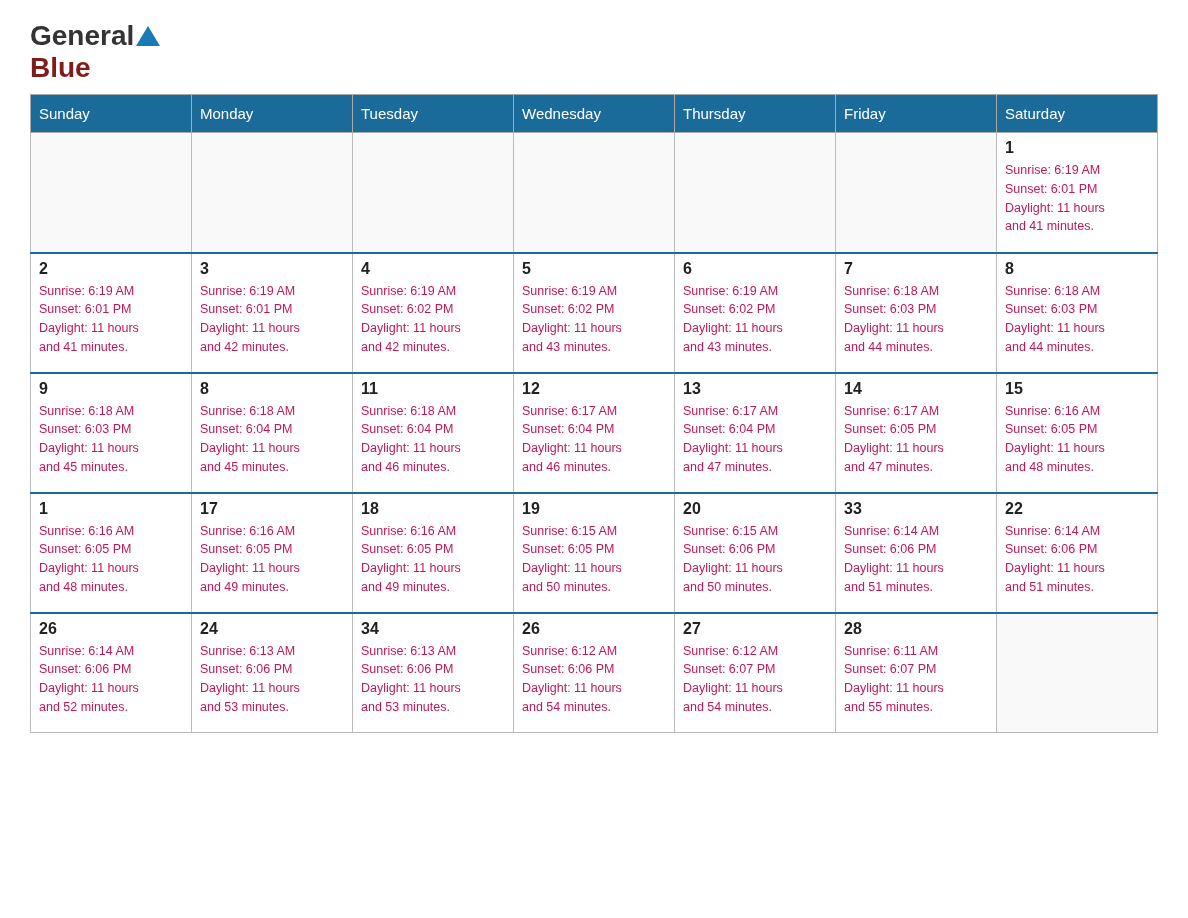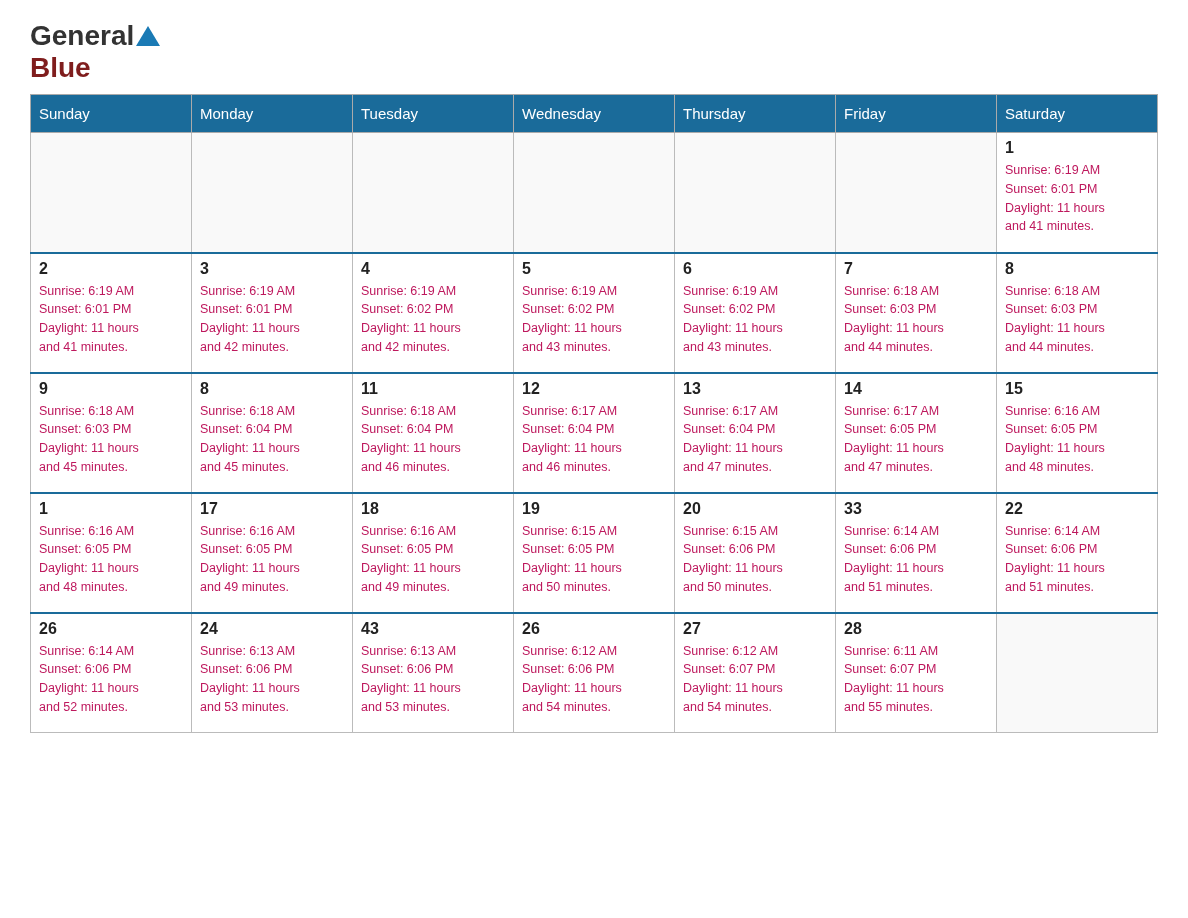--- a/index.html
+++ b/index.html
@@ -234,21 +234,21 @@
       <tr class="row-separator">
         <td>
           <span class="day-num">26</span>
           <div class="day-info">Sunrise: 6:14 AM<br>Sunset: 6:06 PM<br>Daylight: 11 hours<br>and 52 minutes.</div>
         </td>
         <td>
           <span class="day-num">24</span>
           <div class="day-info">Sunrise: 6:13 AM<br>Sunset: 6:06 PM<br>Daylight: 11 hours<br>and 53 minutes.</div>
         </td>
         <td>
-          <span class="day-num">43</span>
+          <span class="day-num">34</span>
           <div class="day-info">Sunrise: 6:13 AM<br>Sunset: 6:06 PM<br>Daylight: 11 hours<br>and 53 minutes.</div>
         </td>
         <td>
           <span class="day-num">26</span>
           <div class="day-info">Sunrise: 6:12 AM<br>Sunset: 6:06 PM<br>Daylight: 11 hours<br>and 54 minutes.</div>
         </td>
         <td>
           <span class="day-num">27</span>
           <div class="day-info">Sunrise: 6:12 AM<br>Sunset: 6:07 PM<br>Daylight: 11 hours<br>and 54 minutes.</div>
         </td>

